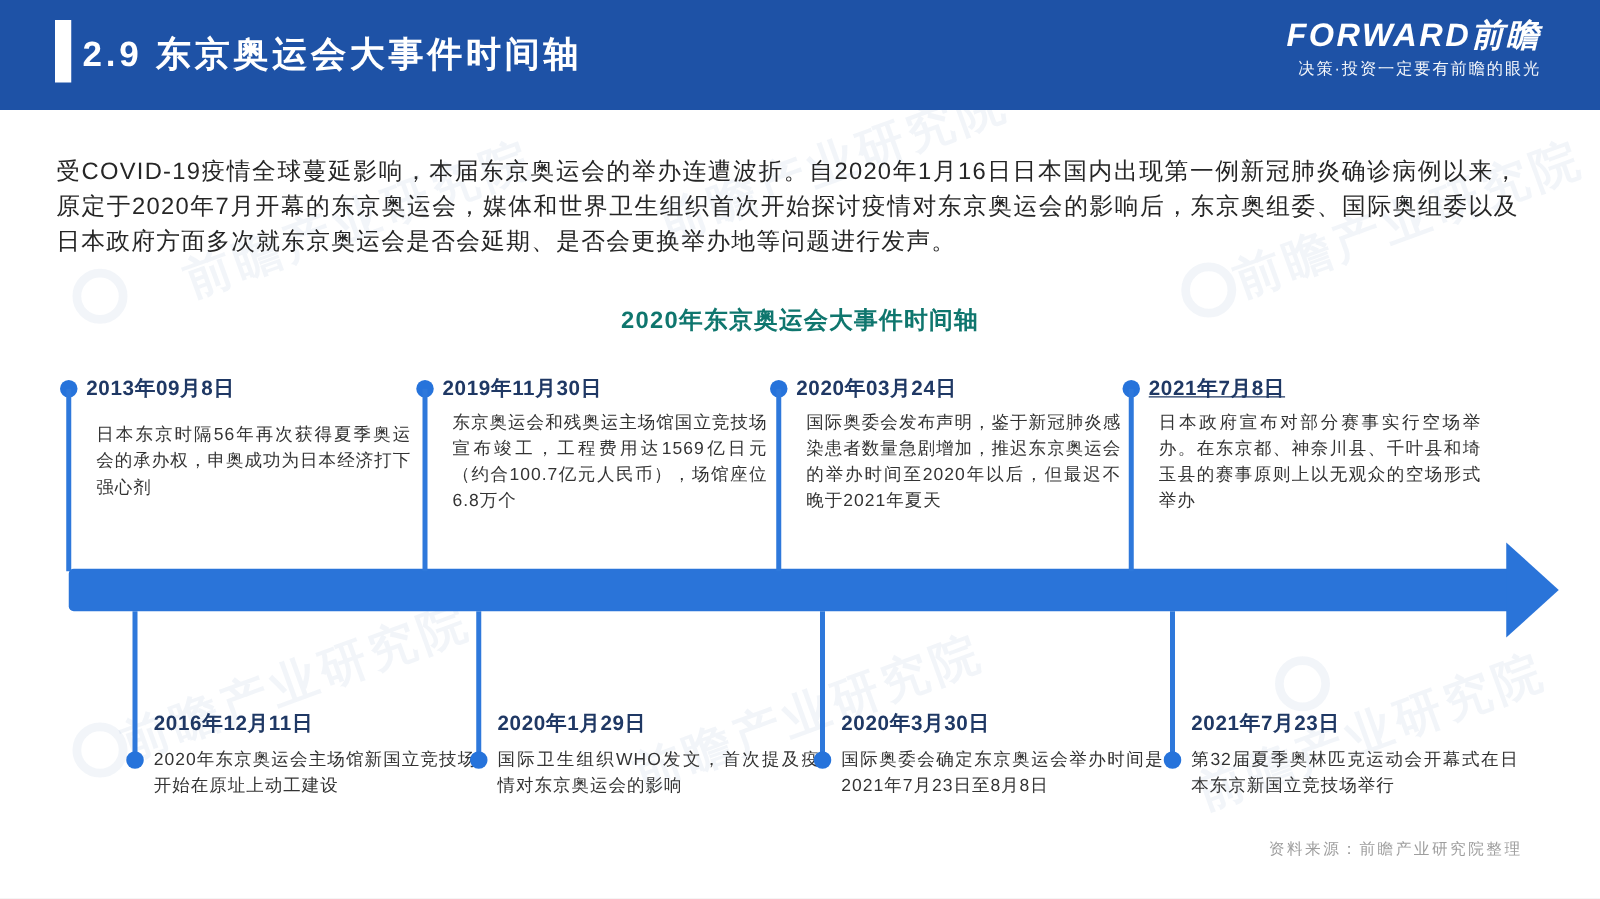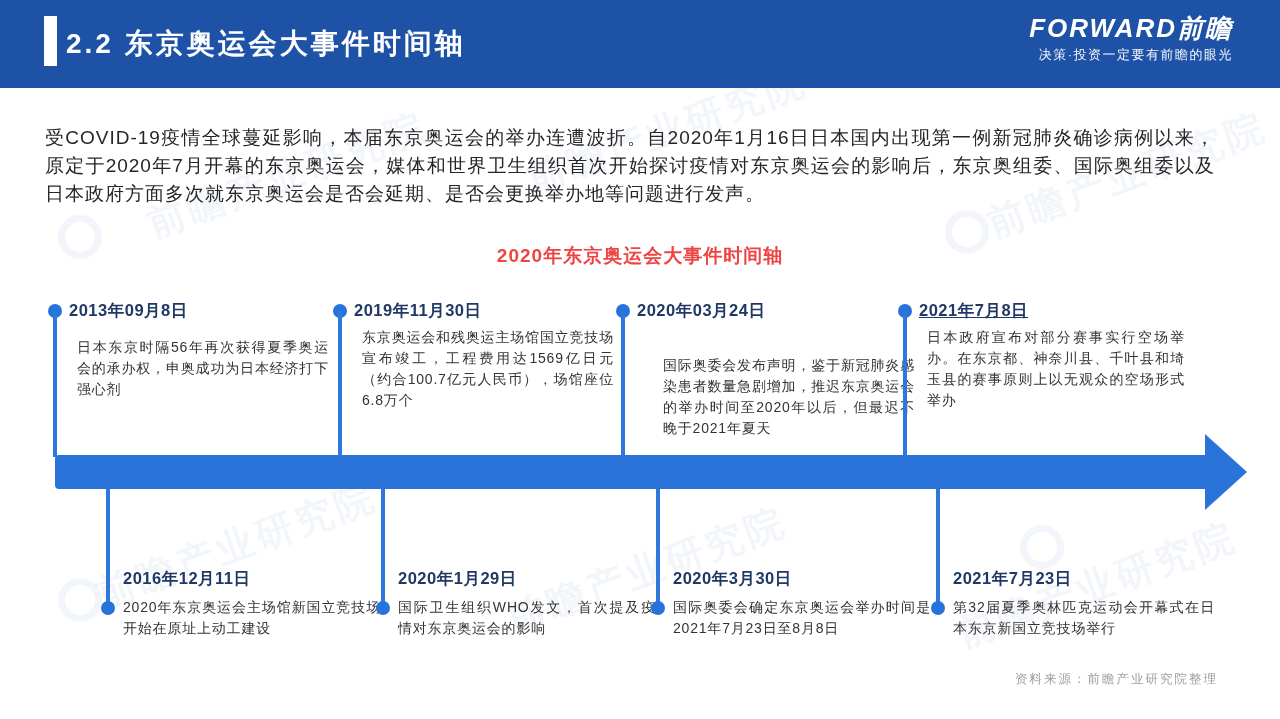--- a/index.html
+++ b/index.html
@@ -37,21 +37,21 @@
   
   .intro {
     position: absolute; left: 45px; top: 124px; width: 1170px; margin: 0;
     font-size: 19px; line-height: 28px; letter-spacing: 1px;
     color: #262626; text-align: justify;
   }
 
   
   .tl-title {
     position: absolute; left: 0; top: 243px; width: 100%; margin: 0;
-    text-align: center; color: #ef4444;
+    text-align: center; color: #0f766e;
     font-size: 19px; font-weight: 700; letter-spacing: 1px;
   }
   .arrow-bar {
     position: absolute; left: 55px; top: 455px;
     width: 1152px; height: 34px;
     background: #2A74D9; border-radius: 4px 0 0 4px;
   }
   .arrow-head {
     position: absolute; left: 1205px; top: 434px;
     width: 0; height: 0;
@@ -104,21 +104,21 @@
   <p class="wm" style="left:90px; top:520px;">前瞻产业研究院</p>
   <p class="wm" style="left:500px; top:545px;">前瞻产业研究院</p>
   <p class="wm" style="left:950px; top:560px;">前瞻产业研究院</p>
   <span class="wm-ring" style="left:58px; top:215px;"></span>
   <span class="wm-ring" style="left:945px; top:210px;"></span>
   <span class="wm-ring" style="left:58px; top:578px;"></span>
   <span class="wm-ring" style="left:1020px; top:525px;"></span>
 
   <div class="header">
     <div class="accent"></div>
-    <h1 class="page-title">2.2 东京奥运会大事件时间轴</h1>
+    <h1 class="page-title">2.9 东京奥运会大事件时间轴</h1>
     <div class="brand">
       <div class="brand-name">FORWARD前瞻</div>
       <div class="brand-tagline">决策·投资一定要有前瞻的眼光</div>
     </div>
   </div>
 
   <p class="intro">受COVID-19疫情全球蔓延影响，本届东京奥运会的举办连遭波折。自2020年1月16日日本国内出现第一例新冠肺炎确诊病例以来，原定于2020年7月开幕的东京奥运会，媒体和世界卫生组织首次开始探讨疫情对东京奥运会的影响后，东京奥组委、国际奥组委以及日本政府方面多次就东京奥运会是否会延期、是否会更换举办地等问题进行发声。</p>
 
   <h2 class="tl-title">2020年东京奥运会大事件时间轴</h2>
 
@@ -134,21 +134,21 @@
   <div>
     <span class="dot" style="left:333px; top:304px;"></span>
     <span class="vline" style="left:338px; top:311px; height:146px;"></span>
     <div class="evt-date" style="left:354px; top:300px;">2019年11月30日</div>
     <div class="evt-desc" style="left:362px; top:327px; width:252px;">东京奥运会和残奥运主场馆国立竞技场宣布竣工，工程费用达1569亿日元（约合100.7亿元人民币），场馆座位6.8万个</div>
   </div>
   <div>
     <span class="dot" style="left:616px; top:304px;"></span>
     <span class="vline" style="left:621px; top:311px; height:146px;"></span>
     <div class="evt-date" style="left:637px; top:300px;">2020年03月24日</div>
-    <div class="evt-desc" style="left:663px; top:327px; width:252px;margin-top:28px;">国际奥委会发布声明，鉴于新冠肺炎感染患者数量急剧增加，推迟东京奥运会的举办时间至2020年以后，但最迟不晚于2021年夏天</div>
+    <div class="evt-desc" style="left:645px; top:327px; width:252px;">国际奥委会发布声明，鉴于新冠肺炎感染患者数量急剧增加，推迟东京奥运会的举办时间至2020年以后，但最迟不晚于2021年夏天</div>
   </div>
   <div>
     <span class="dot" style="left:898px; top:304px;"></span>
     <span class="vline" style="left:903px; top:311px; height:146px;"></span>
     <div class="evt-date" style="left:919px; top:300px;text-decoration:underline;">2021年7月8日</div>
     <div class="evt-desc" style="left:927px; top:327px; width:258px;">日本政府宣布对部分赛事实行空场举办。在东京都、神奈川县、千叶县和埼玉县的赛事原则上以无观众的空场形式举办</div>
   </div>
 
   <div>
     <span class="vline" style="left:106px; top:489px; height:114px;"></span>

